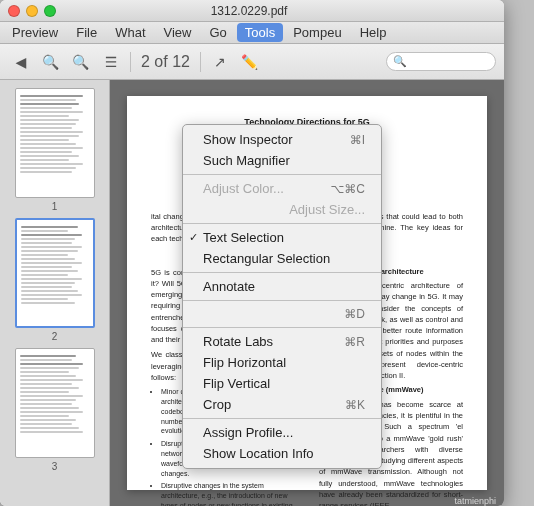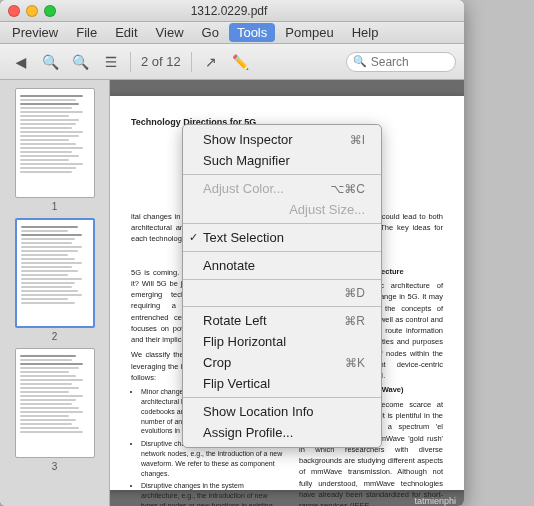--- a/index.html
+++ b/index.html
@@ -7,21 +7,21 @@
       width: 534px;
       height: 506px;
       overflow: hidden;
       font-family: -apple-system, BlinkMacSystemFont, 'Helvetica Neue', Arial, sans-serif;
       background: #c0c0c0;
       font-size: 13px;
     }
 
     
     .window {
-      width: 464px;
+      width: 504px;
       height: 506px;
       background: #f5f5f5;
       border-radius: 6px;
       overflow: hidden;
       display: flex;
       flex-direction: column;
       box-shadow: 0 4px 20px rgba(0,0,0,0.4);
     }
 
     
@@ -92,21 +92,21 @@
       cursor: pointer;
       color: #555;
       font-size: 14px;
     }
     .toolbar-sep {
       width: 1px; height: 20px;
       background: #c0c0c0;
       margin: 0 2px;
     }
     .toolbar-page-info {
-      font-size: 13px;
+      font-size: 16px;
       color: #555;
       padding: 0 4px;
     }
     .search-box {
       margin-left: auto;
       display: flex;
       align-items: center;
       background: white;
       border: 1px solid #c0c0c0;
       border-radius: 10px;
@@ -244,21 +244,21 @@
       background: white;
       width: 360px;
       padding: 20px 24px;
       box-shadow: 0 2px 8px rgba(0,0,0,0.3);
       font-size: 8px;
       line-height: 1.4;
       color: #222;
       min-height: 280px;
     }
     .doc-page-title {
-      text-align: left;
+      text-align: center;
       font-weight: bold;
       font-size: 9px;
       margin-bottom: 6px;
     }
     .doc-authors {
       text-align: center;
       font-size: 7.5px;
       margin-bottom: 8px;
     }
     .doc-section-title {
@@ -311,41 +311,40 @@
   <div class="titlebar">
     <div class="traffic-light tl-close"></div>
     <div class="traffic-light tl-min"></div>
     <div class="traffic-light tl-max"></div>
     <div class="titlebar-title">1312.0229.pdf</div>
   </div>
 
   <div class="menubar">
     <div class="menu-item">Preview</div>
     <div class="menu-item">File</div>
-    <div class="menu-item">Edit</div>
+    <div class="menu-item">What</div>
     <div class="menu-item">View</div>
     <div class="menu-item">Go</div>
     <div class="menu-item active">Tools</div>
     <div class="menu-item">Pompeu</div>
     <div class="menu-item">Help</div>
   </div>
 
   <div class="toolbar">
     <div class="toolbar-btn">◀</div>
     <div class="toolbar-btn">🔍</div>
     <div class="toolbar-btn">🔍</div>
     <div class="toolbar-btn">☰</div>
     <div class="toolbar-sep"></div>
     <div class="toolbar-page-info">2 of 12</div>
     <div class="toolbar-sep"></div>
     <div class="toolbar-btn">↗</div>
     <div class="toolbar-btn">✏️</div>
     <div class="search-box">
       <span style="color:#999;font-size:11px;">🔍</span>
-      <input type="text" placeholder="Search" style="">
     </div>
   </div>
 
   <div class="main">
 
     <div class="sidebar">
 
       <div class="thumb-item">
         <div class="thumb-img">
           <div class="thumb-text-lines">
@@ -491,46 +490,49 @@
           <span class="dd-shortcut">⌥⌘C</span>
         </div>
         <div class="dd-item disabled">
           <span>Adjust Size...</span>
         </div>
         <div class="dd-separator"></div>
         <div class="dd-item" style="position:relative;">
           <span class="dd-checkmark">✓</span>
           <span>Text Selection</span>
         </div>
+        <div class="dd-item">
+          <span>Rectangular Selection</span>
+        </div>
         <div class="dd-separator"></div>
         <div class="dd-item">
           <span>Annotate</span>
         </div>
         <div class="dd-separator"></div>
         <div class="dd-item">
           <span class="dd-shortcut">⌘D</span>
         </div>
         <div class="dd-separator"></div>
         <div class="dd-item">
-          <span>Rotate Left</span>
+          <span>Rotate Labs</span>
           <span class="dd-shortcut">⌘R</span>
         </div>
         <div class="dd-item">
           <span>Flip Horizontal</span>
+        </div>
+        <div class="dd-item">
+          <span>Flip Vertical</span>
         </div>
         <div class="dd-item">
           <span>Crop</span>
           <span class="dd-shortcut">⌘K</span>
         </div>
-        <div class="dd-item">
-          <span>Flip Vertical</span>
-        </div>
         <div class="dd-separator"></div>
         <div class="dd-item">
+          <span>Assign Profile...</span>
+        </div>
+        <div class="dd-item">
           <span>Show Location Info</span>
-        </div>
-        <div class="dd-item">
-          <span>Assign Profile...</span>
         </div>
       </div>
     </div>
   </div>
 </div>
 
 </body></html>

